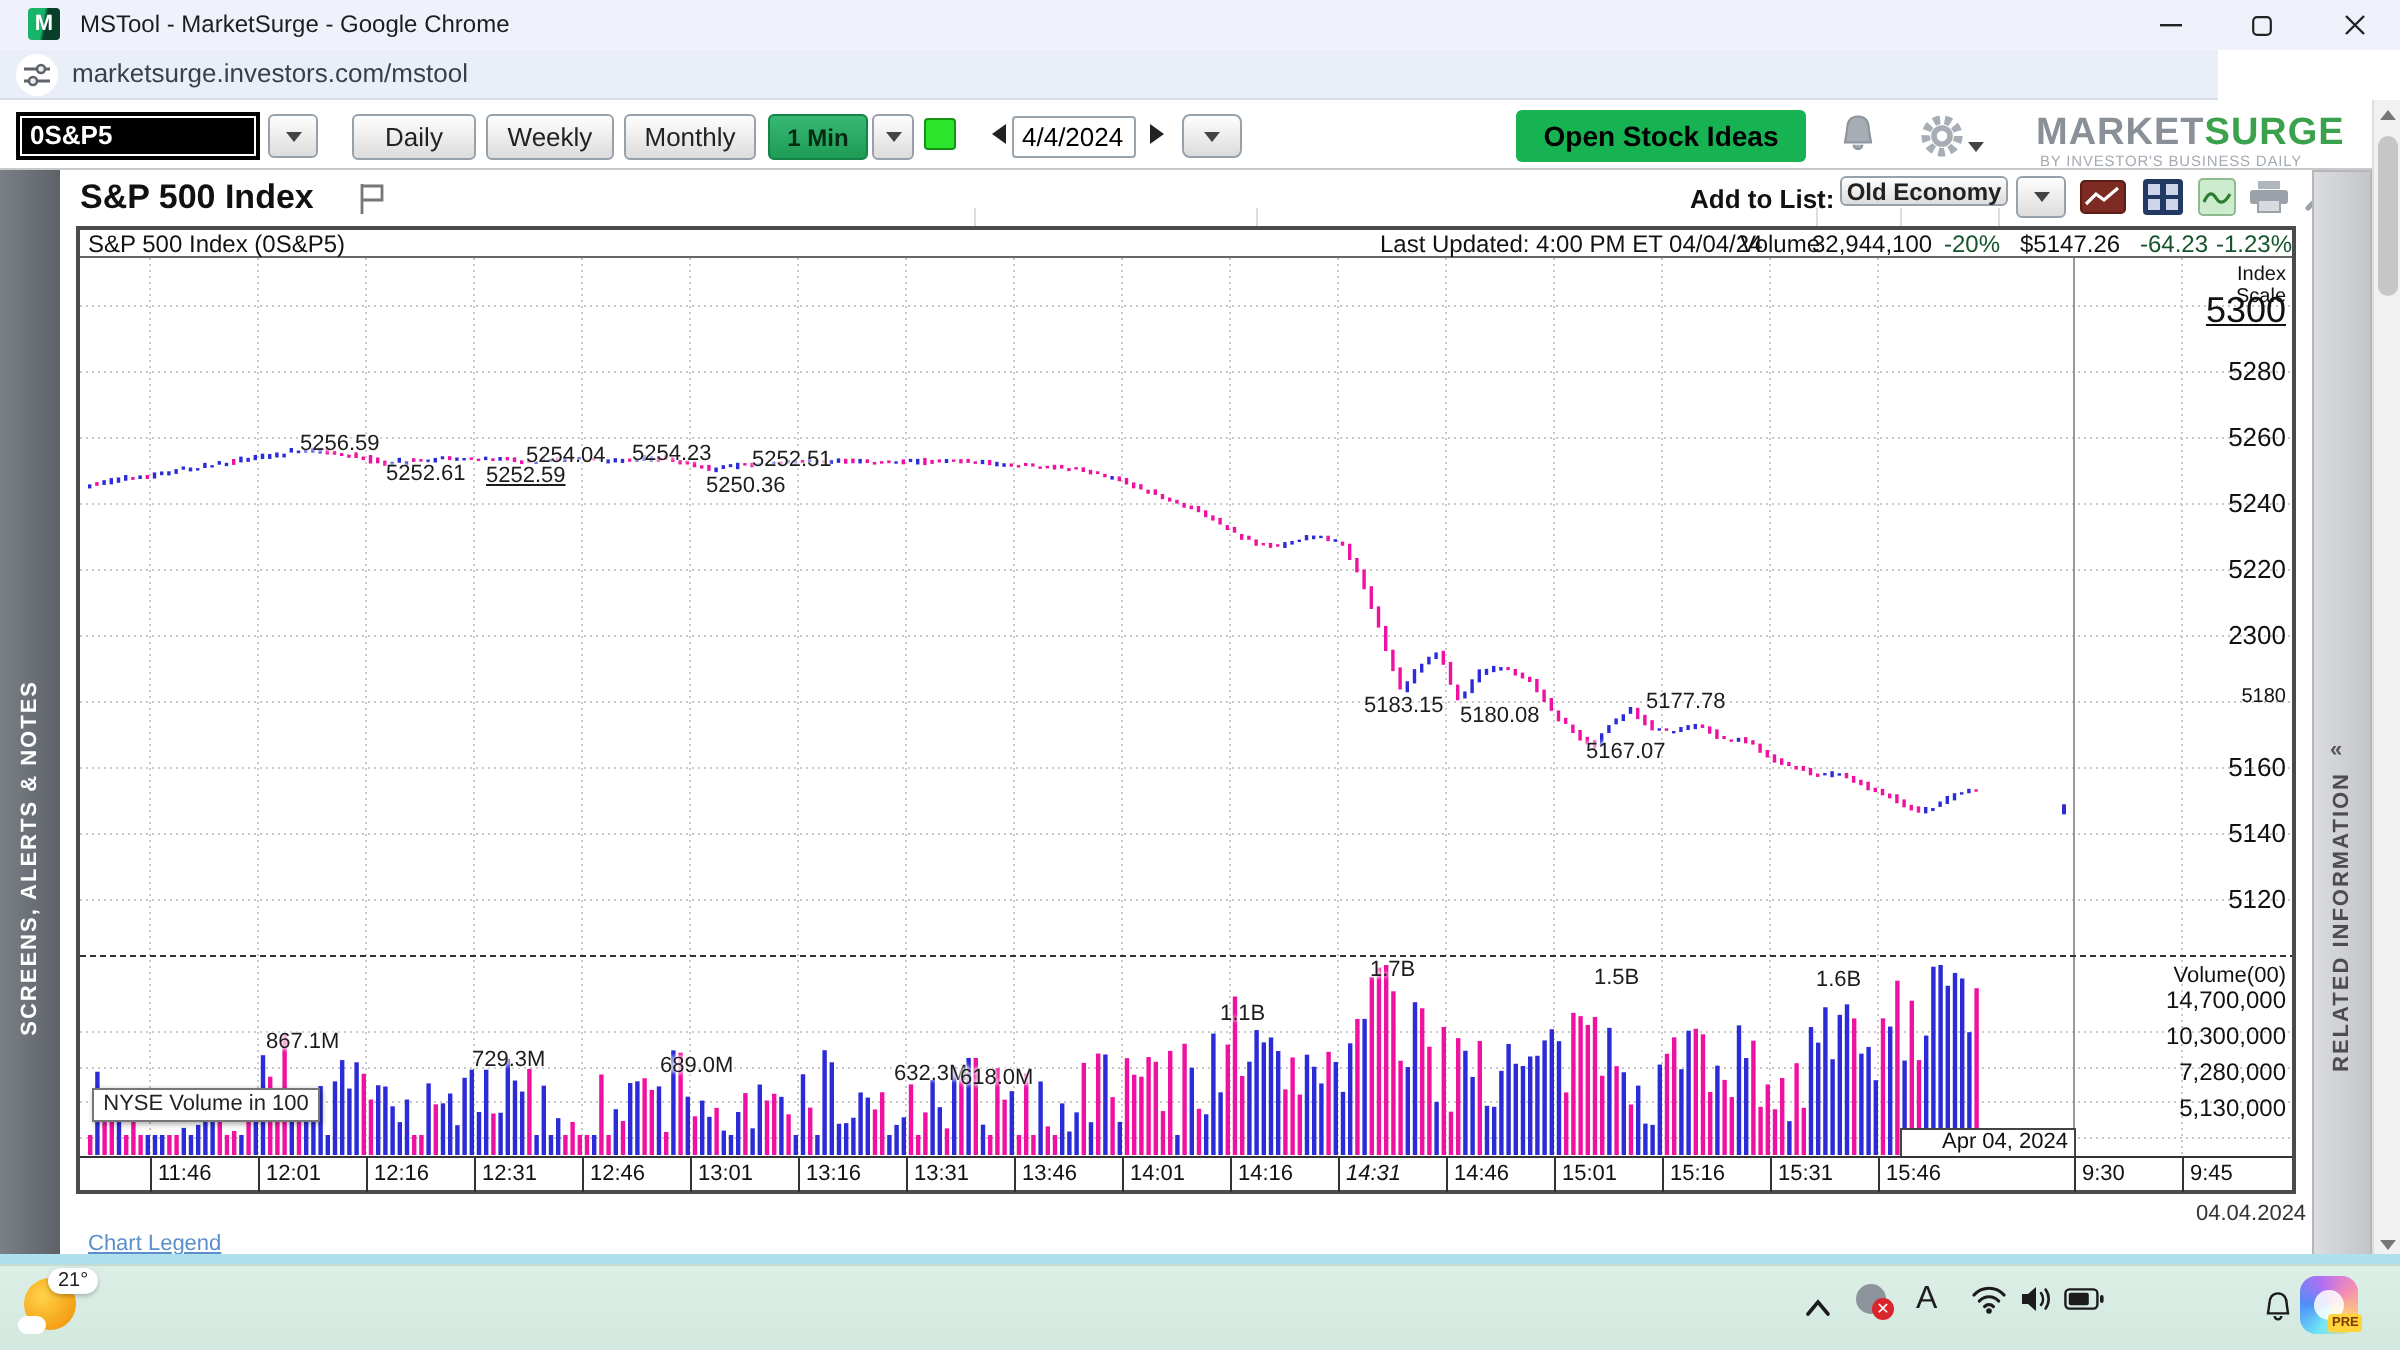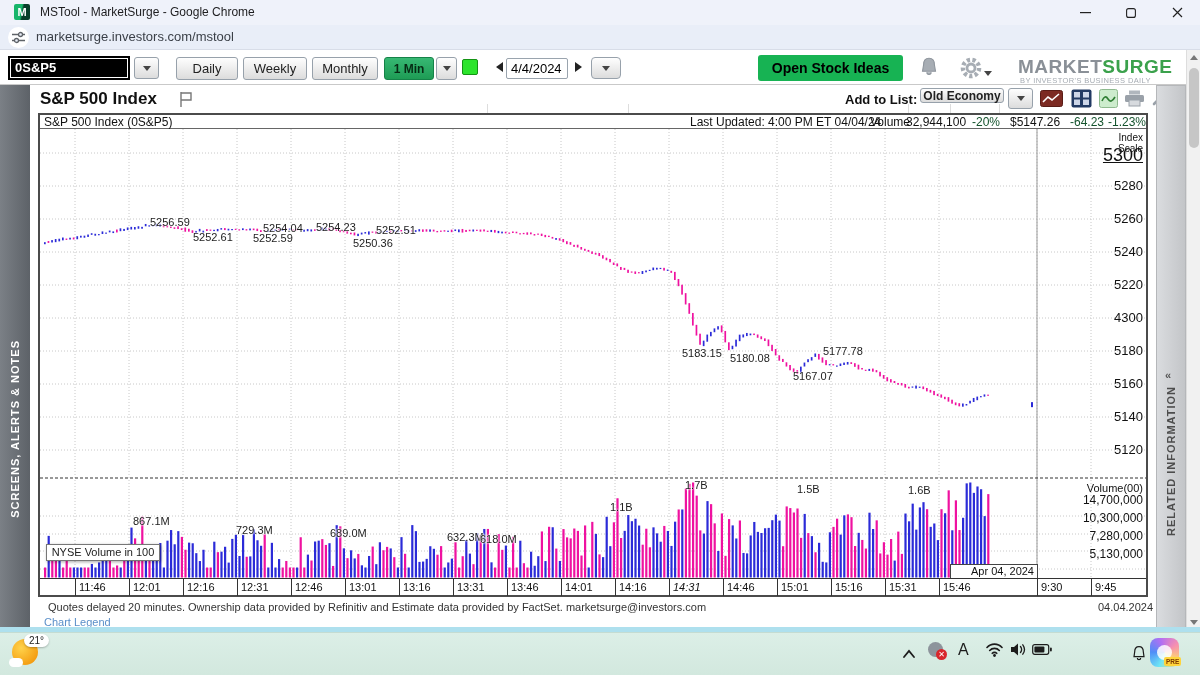--- a/index.html
+++ b/index.html
@@ -8,21 +8,21 @@
   .screen { position:relative; width:1200px; height:675px; background:#fff; overflow:hidden; }
   .abs { position:absolute; }
 
   
   .titlebar { position:absolute; left:0; top:0; width:1200px; height:25px; background:#eff2fa; }
   .favicon { position:absolute; left:14px; top:4px; width:16px; height:16px; border-radius:2px;
              background:linear-gradient(100deg,#17b56a 45%,#083e2a 55%); color:#fff; font-size:11px; font-weight:bold;
              text-align:center; line-height:16px; }
   .win-title { position:absolute; left:40px; top:5px; font-size:12px; color:#1d1d1f; }
   .winbtn { position:absolute; top:0; width:45px; height:25px; display:flex; align-items:center; justify-content:center; }
-  .urlrow { position:absolute; left:0; top:25px; width:1200px; height:25px; background:#e9eef8; border-bottom:1px solid #d8dde8; }
+  .urlrow { position:absolute; left:0; top:25px; width:1109px; height:25px; background:#e9eef8; border-bottom:1px solid #d8dde8; }
   .tunecircle { position:absolute; left:8px; top:2px; width:21px; height:21px; border-radius:50%; background:#fff;
                 display:flex; align-items:center; justify-content:center; }
   .urltext { position:absolute; left:36px; top:4px; font-size:13px; color:#3a3f47; }
 
   
   .toolbar { position:absolute; left:0; top:50px; width:1200px; height:35px; background:#fff; border-bottom:1px solid #c9c9c9; }
   .symbox { position:absolute; left:8px; top:6px; width:122px; height:24px; background:#000; border:2px solid #000;
             box-shadow:inset 0 0 0 1px #fff; color:#fff; font-weight:bold; font-size:13px; line-height:20px; padding-left:5px; }
   .gbtn { background:linear-gradient(#fefefe,#dcdcdc); border:1px solid #97a1ab; border-radius:3px; color:#222;
           font-size:13px; display:flex; align-items:center; justify-content:center; }
@@ -788,37 +788,37 @@
 
     <div class="scale-col" style="top:17px; font-size:10px;">Index</div>
     <div class="scale-col" style="top:28px; font-size:10px;">Scale</div>
     <div class="scale-col" style="top:367px; font-size:11px;">Volume(00)</div>
     <div id="price-ticks">
         <div class="scale-col" style="top: 30px; font-size: 18px; text-decoration: underline;">5300</div>
         <div class="scale-col" style="top: 63px; font-size: 13px;">5280</div>
         <div class="scale-col" style="top: 96px; font-size: 13px;">5260</div>
         <div class="scale-col" style="top: 129px; font-size: 13px;">5240</div>
         <div class="scale-col" style="top: 162px; font-size: 13px;">5220</div>
-        <div class="scale-col" style="top: 195px; font-size: 13px;">4300</div>
-        <div class="scale-col" style="top: 228px; font-size: 13px;">5180</div>
+        <div class="scale-col" style="top: 195px; font-size: 13px;">2300</div>
+        <div class="scale-col" style="top: 228px; font-size: 10px;">5180</div>
         <div class="scale-col" style="top: 261px; font-size: 13px;">5160</div>
         <div class="scale-col" style="top: 294px; font-size: 13px;">5140</div>
         <div class="scale-col" style="top: 327px; font-size: 13px;">5120</div>
       </div>
     <div id="vol-ticks">
         <div class="scale-col" style="top: 378px; font-size: 12px;">14,700,000</div>
         <div class="scale-col" style="top: 396px; font-size: 12px;">10,300,000</div>
         <div class="scale-col" style="top: 414px; font-size: 12px;">7,280,000</div>
         <div class="scale-col" style="top: 432px; font-size: 12px;">5,130,000</div>
       </div>
     <div id="annos">
         <div class="anno" style="left: 110px; top: 101px;">5256.59</div>
         <div class="anno" style="left: 153px; top: 116px;">5252.61</div>
         <div class="anno" style="left: 223px; top: 107px;">5254.04</div>
-        <div class="anno" style="left: 213px; top: 117px;">5252.59</div>
+        <div class="anno" style="left: 203px; top: 117px; text-decoration: underline;">5252.59</div>
         <div class="anno" style="left: 276px; top: 106px;">5254.23</div>
         <div class="anno" style="left: 336px; top: 109px;">5252.51</div>
         <div class="anno" style="left: 313px; top: 122px;">5250.36</div>
         <div class="anno" style="left: 642px; top: 232px;">5183.15</div>
         <div class="anno" style="left: 690px; top: 237px;">5180.08</div>
         <div class="anno" style="left: 783px; top: 230px;">5177.78</div>
         <div class="anno" style="left: 753px; top: 255px;">5167.07</div>
         <div class="anno" style="left: 93px; top: 400px;">867.1M</div>
         <div class="anno" style="left: 196px; top: 409px;">729.3M</div>
         <div class="anno" style="left: 290px; top: 412px;">689.0M</div>
@@ -867,21 +867,20 @@
         <div class="axlab" style="left: 849px;">15:31</div>
         <div class="axtick" style="left: 899px;"></div>
         <div class="axlab" style="left: 903px;">15:46</div>
         <div class="axtick" style="left: 997px;"></div>
         <div class="axlab" style="left: 1001px;">9:30</div>
         <div class="axtick" style="left: 1051px;"></div>
         <div class="axlab" style="left: 1055px;">9:45</div>
       </div>
   </div>
 
-  <div class="footnote" style="left:48px; top:601px;">Quotes delayed 20 minutes. Ownership data provided by Refinitiv and Estimate data provided by FactSet. marketsurge@investors.com</div>
   <div class="footnote" style="left:845px; top:628px;text-align:right;">© 2024 Investor's Business Daily, LLC. All rights reserved.</div>
   <div class="footnote" style="left:1098px; top:601px;">04.04.2024</div>
   <div class="legendlink">Chart Legend</div>
   <div class="bluestrip"></div>
 
   <div class="taskbar">
     <div class="abs" style="left:12px; top:6px;">
       <div style="width:26px; height:26px; border-radius:50%; background:radial-gradient(circle at 35% 35%, #ffd24a, #f08c00); position:relative;">
         <div style="position:absolute; left:-3px; bottom:-2px; width:14px; height:9px; background:#fff; border-radius:6px;"></div>
       </div>

